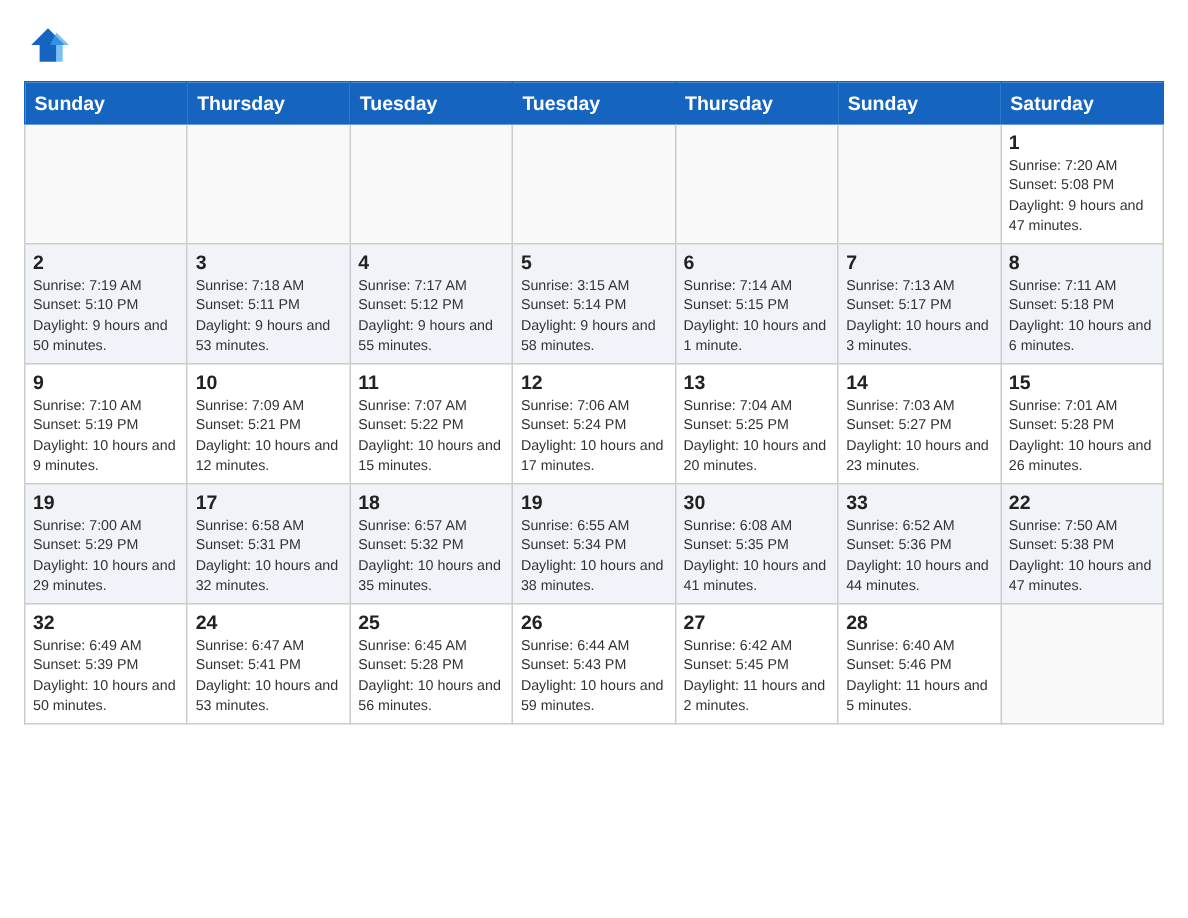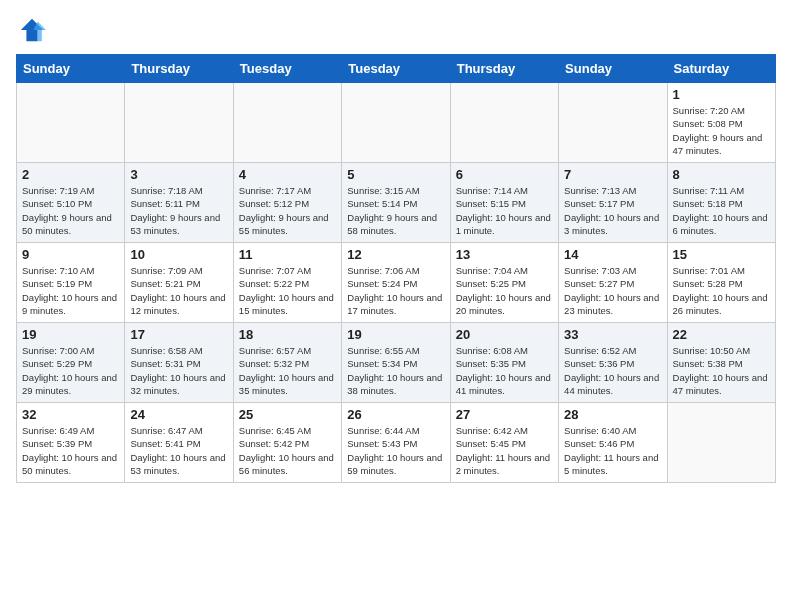--- a/index.html
+++ b/index.html
@@ -253,55 +253,55 @@
 Sunset: 5:32 PM
 Daylight: 10 hours and 35 minutes.</div>
           </td>
           <td>
             <span class="day-num">19</span>
             <div class="day-info">Sunrise: 6:55 AM
 Sunset: 5:34 PM
 Daylight: 10 hours and 38 minutes.</div>
           </td>
           <td>
-            <span class="day-num">20</span>
+            <span class="day-num">30</span>
             <div class="day-info">Sunrise: 6:08 AM
 Sunset: 5:35 PM
 Daylight: 10 hours and 41 minutes.</div>
           </td>
           <td>
             <span class="day-num">33</span>
             <div class="day-info">Sunrise: 6:52 AM
 Sunset: 5:36 PM
 Daylight: 10 hours and 44 minutes.</div>
           </td>
           <td>
             <span class="day-num">22</span>
-            <div class="day-info">Sunrise: 10:50 AM
+            <div class="day-info">Sunrise: 7:50 AM
 Sunset: 5:38 PM
 Daylight: 10 hours and 47 minutes.</div>
           </td>
         </tr>
         <tr>
           <td>
             <span class="day-num">32</span>
             <div class="day-info">Sunrise: 6:49 AM
 Sunset: 5:39 PM
 Daylight: 10 hours and 50 minutes.</div>
           </td>
           <td>
             <span class="day-num">24</span>
             <div class="day-info">Sunrise: 6:47 AM
 Sunset: 5:41 PM
 Daylight: 10 hours and 53 minutes.</div>
           </td>
           <td>
             <span class="day-num">25</span>
             <div class="day-info">Sunrise: 6:45 AM
-Sunset: 5:42 PM
+Sunset: 5:28 PM
 Daylight: 10 hours and 56 minutes.</div>
           </td>
           <td>
             <span class="day-num">26</span>
             <div class="day-info">Sunrise: 6:44 AM
 Sunset: 5:43 PM
 Daylight: 10 hours and 59 minutes.</div>
           </td>
           <td>
             <span class="day-num">27</span>

